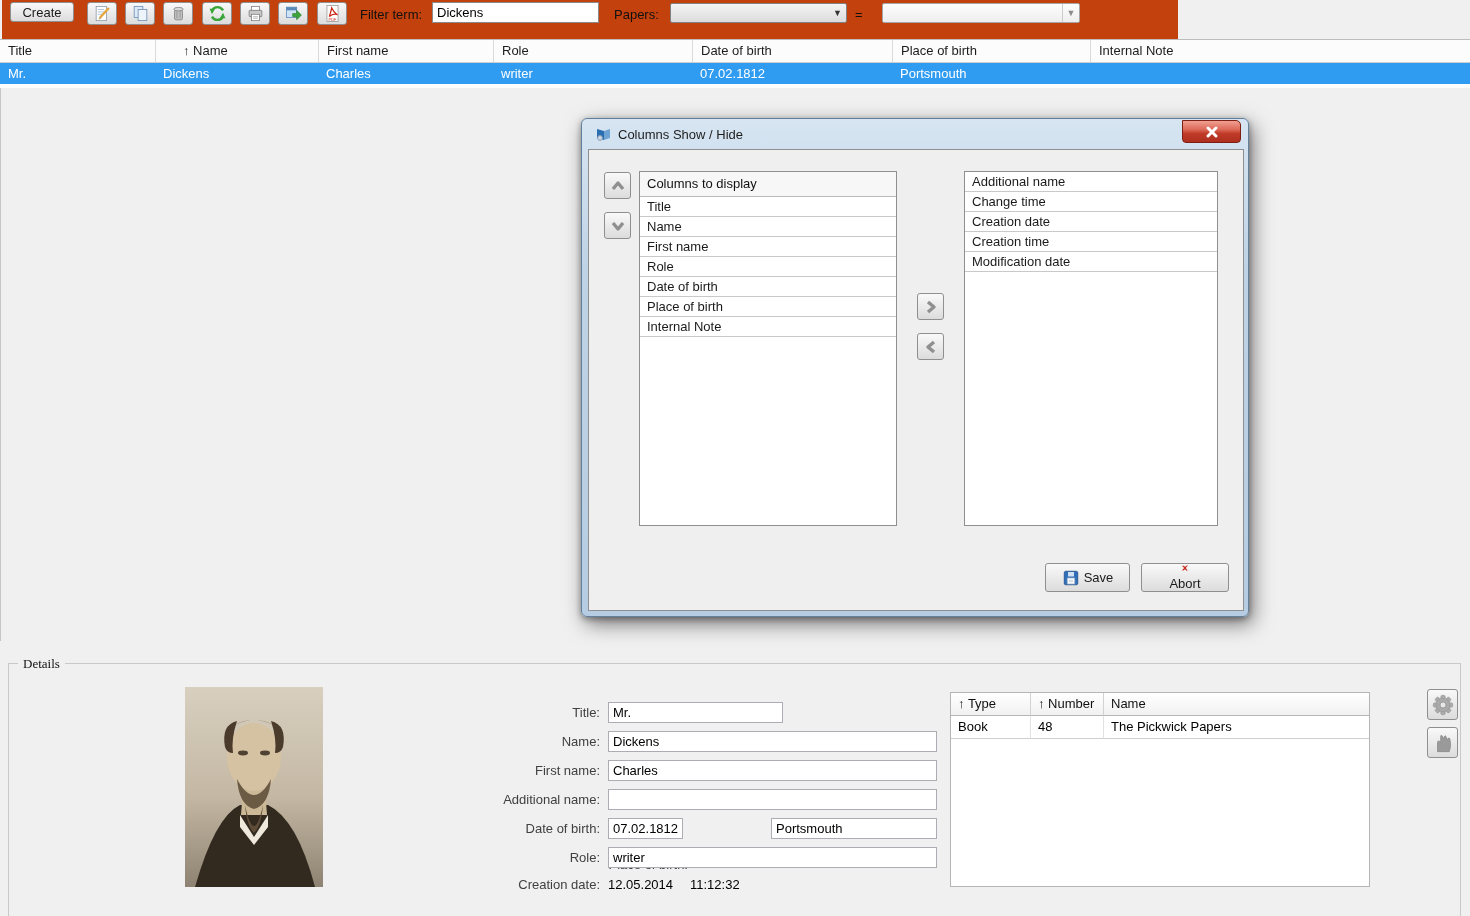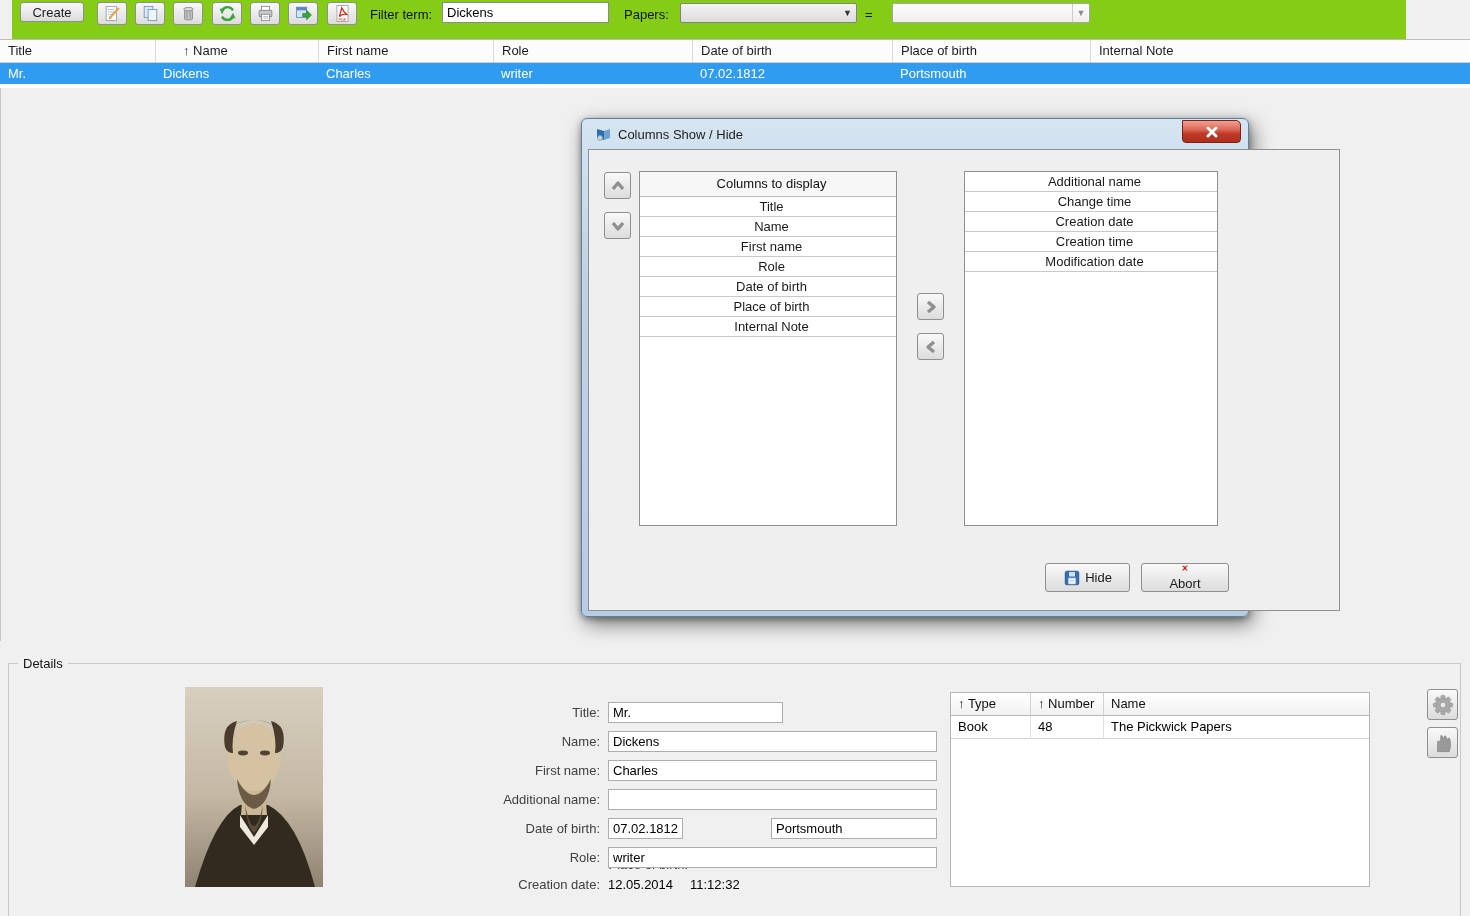--- a/index.html
+++ b/index.html
@@ -6,21 +6,21 @@
   html,body { width:1470px; height:916px; }
   body { font-family:"Liberation Sans","DejaVu Sans",sans-serif; font-size:13px; color:#1a1a1a; background:#f0f0f0; }
   #app { position:relative; width:1470px; height:916px; overflow:hidden; background:#f0f0f0; }
   .abs { position:absolute; }
 
   
   .btn { background:linear-gradient(#f9f9f9,#e9e9e9 55%,#dcdcdc); border:1px solid #8f8f8f; border-radius:3px;
          display:flex; align-items:center; justify-content:center; cursor:default; }
 
   
-  #toolbar { left:12px; top:0; width:1394px; height:39px; background:#84cc16; }
+  #toolbar { left:2px; top:0; width:1176px; height:39px; background:#c2410c; }
   .tb-label { line-height:22px; color:#111; }
   .tb-input { border:1px solid #8a8a8a; background:#fff; padding:0 4px; font:13px "Liberation Sans",sans-serif; }
   .combo { border:1px solid #828282; border-radius:2px; display:flex; align-items:center; justify-content:flex-end; }
   .combo .arrow { width:17px; text-align:center; font-size:9px; color:#333; }
   .combo1 { background:linear-gradient(#f4f4f4,#dcdcdc); }
   .combo2 { background:linear-gradient(#fdfdfd,#eeeeee); border-color:#a6a6a6; }
   .combo2 .arrow { color:#8d8d8d; border-left:1px solid #cccccc; }
 
   
   #list-area { left:0; top:39px; width:1470px; height:602px; background:#eff0ef; border-left:1px solid #c6c6c6; }
@@ -31,30 +31,30 @@
   .rcell { position:absolute; top:0; height:21px; line-height:21px; padding-left:8px; overflow:hidden; white-space:nowrap; }
   #row-gap { left:0; top:84px; width:1470px; height:4px; background:#fdfdfd; }
 
   
   #dialog { left:581px; top:118px; width:668px; height:499px; border:1px solid #62809c; border-radius:6px;
             background:linear-gradient(#d7e5f2,#bfd3e6 30%,#b6cce2); box-shadow:4px 7px 20px rgba(0,0,0,.5), 0 2px 6px rgba(0,0,0,.35); }
   #dialog-titlebar { left:0; top:0; width:100%; height:30px; }
   #dialog-title { left:36px; top:8px; color:#1d1d1d; }
   #dialog-close { left:600px; top:1px; width:59px; height:23px; background:linear-gradient(#f0a092,#dd6a59 40%,#c03a28 60%,#ae2f1e);
                   border:1px solid #7d1f12; border-radius:0 5px 4px 4px; display:flex; align-items:center; justify-content:center; }
-  #dialog-content { left:6px; top:30px; width:752px; height:462px; background:#efefef; border:1px solid #8f8f8f;text-align:center; }
+  #dialog-content { left:6px; top:30px; width:656px; height:462px; background:#efefef; border:1px solid #8f8f8f; }
   .dlist { position:absolute; top:21px; height:355px; background:#fff; border:1px solid #8f8f8f; overflow:hidden; }
   .dlist-header { height:25px; line-height:24px; padding-left:7px; background:#f7f7f7; border-bottom:1px solid #b9b9b9; color:#111; }
   .dlist-item { height:20px; line-height:19px; padding-left:7px; border-bottom:1px solid #c9c9c9; background:#fff; }
   .sq-btn { position:absolute; width:27px; height:27px; }
   .dlg-action { position:absolute; top:413px; height:29px; gap:4px; padding:0 10px; }
 
   
   #details-box { left:8px; top:663px; width:1453px; height:262px; border:1px solid #c9c9c9; }
-  #details-legend { left:18px; top:656px; background:#f0f0f0; padding:0 5px; color:#111; }
+  #details-legend { left:18px; top:656px; background:#f0f0f0; padding:0 5px; color:#111;font-family:Liberation Serif, serif; }
   .fl { position:absolute; width:160px; text-align:right; color:#404040; }
   .fi { position:absolute; height:21px; border:1px solid #abadb3; background:#fff; padding:0 4px; font:13px "Liberation Sans",sans-serif; color:#000; }
   .ftext { position:absolute; color:#000; }
 
   
   #works-table { left:950px; top:692px; width:420px; height:195px; background:#fff; border:1px solid #b5b5b5; }
   .wh { position:absolute; top:0; height:23px; line-height:22px; padding-left:7px; background:linear-gradient(#ffffff,#f1f1f1); border-bottom:1px solid #b5b5b5; border-right:1px solid #d2d2d2; color:#111; }
   .wc { position:absolute; top:23px; height:23px; line-height:22px; padding-left:7px; border-bottom:1px solid #cfcfcf; border-right:1px solid #e2e2e2; color:#000; }
 </style>
 </head>
@@ -289,21 +289,21 @@
       </div>
 
       <div class="btn dlg-action" style="left:456px;width:85px;">
         <svg width="18" height="18" viewBox="0 0 24 24">
           <rect x="3" y="3" width="18" height="18" rx="2" fill="#2f6fba" stroke="#1d4a85"></rect>
           <rect x="8" y="4" width="8" height="6" fill="#cfe0f2"></rect>
           <rect x="7" y="12" width="10" height="8" fill="#ffffff" stroke="#9bb0c6"></rect>
           <line x1="9" y1="15" x2="15" y2="15" stroke="#b9c6d4"></line>
             <line x1="9" y1="17" x2="15" y2="17" stroke="#b9c6d4"></line>
         </svg>
-        <span>Hide</span>
+        <span>Save</span>
       </div>
       <div class="btn dlg-action" style="left:552px;width:88px;flex-direction:column;">
         <svg width="18" height="18" viewBox="0 0 24 24">
           <path d="M4 6 Q7 4 12 9 Q17 3 20 5 Q16 8 14 12 Q18 17 19 20 Q15 20 12 15 Q8 20 4 19 Q7 15 10 12 Q6 8 4 6 Z" fill="#cc2214" stroke="#9e1408" stroke-width="0.6"></path>
         </svg>
         <span>Abort</span>
       </div>
     </div>
   </div>
 

